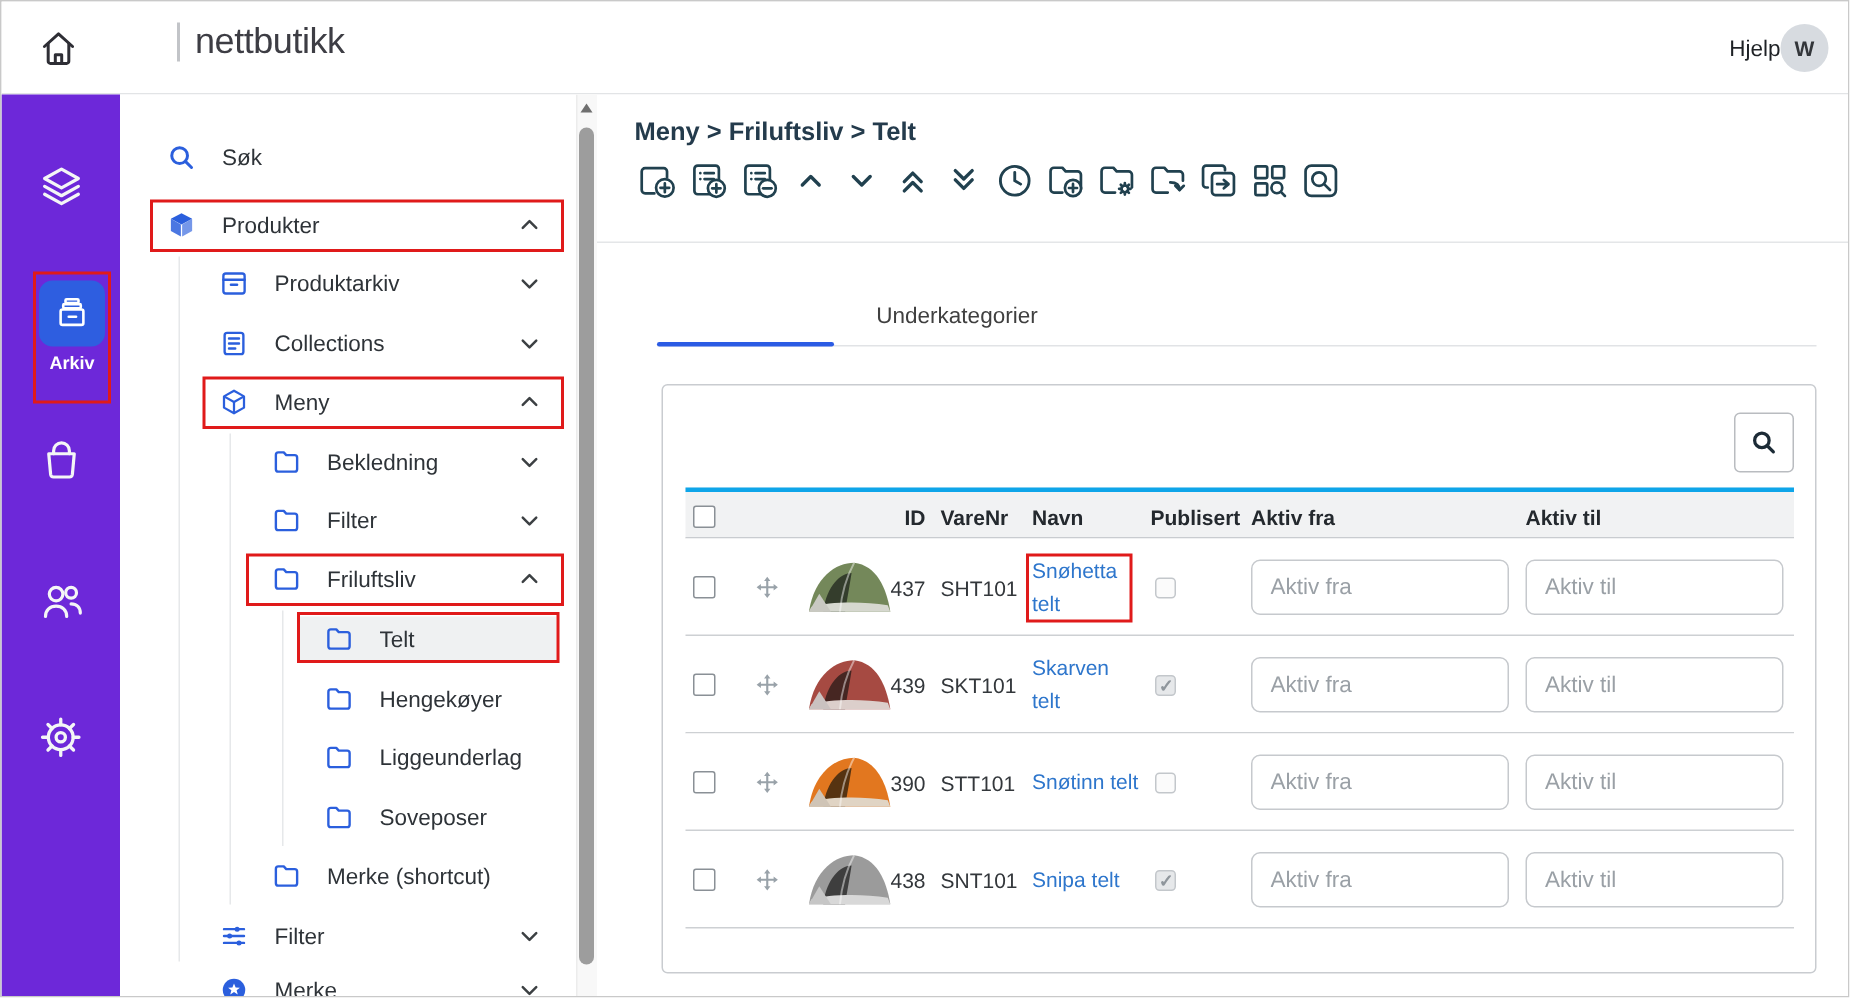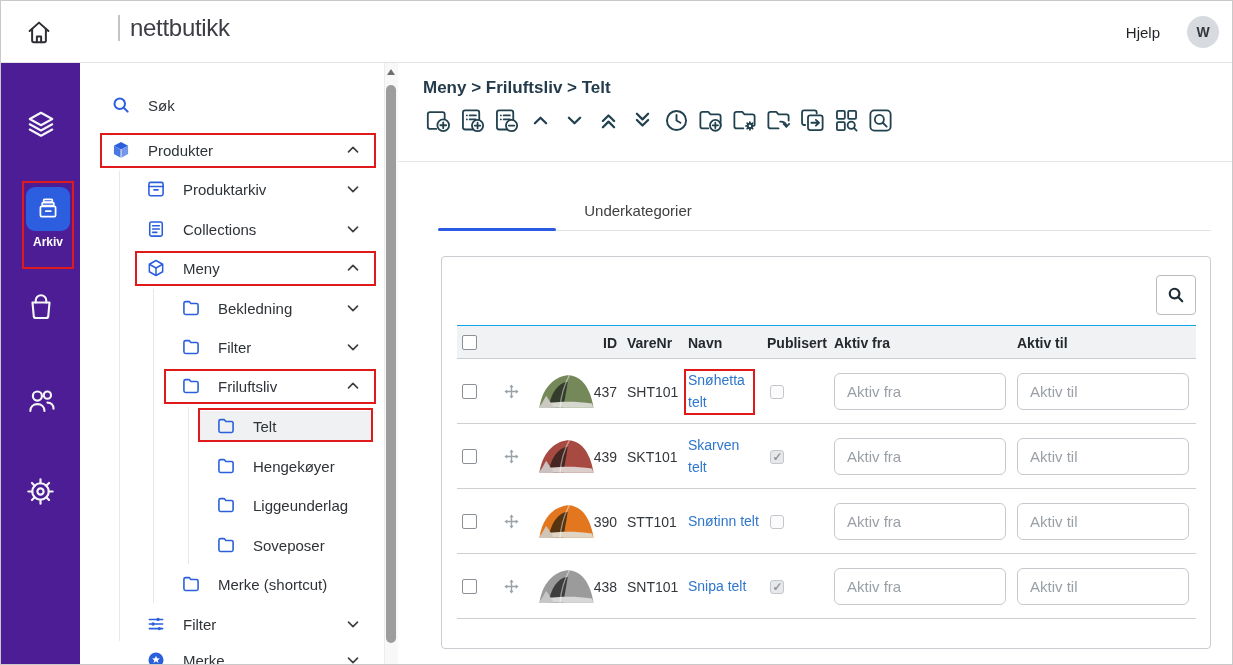--- a/index.html
+++ b/index.html
@@ -6,26 +6,26 @@
   html,body { font-family:"Liberation Sans", sans-serif; background:#fff; }
   .page { position:relative; width:1233px; height:665px; border:1px solid #c9c9c9; background:#fff; overflow:hidden; }
 
   
   .hdr { position:absolute; left:0; top:0; width:100%; height:62px; background:#fff; border-bottom:1px solid #e2e4e6; }
   .home-btn { position:absolute; left:23px; top:16px; width:30px; height:30px; color:#2e2e35; }
   .brand { position:absolute; left:105px; top:13px; display:flex; align-items:center; }
   .brand-main { font-size:28px; font-weight:700; color:#2c2c34; letter-spacing:-0.5px; }
   .brand-sep { width:2px; height:26px; background:#c2c4c8; margin:0 10px 0 12px; }
   .brand-sub { font-size:24px; font-weight:400; color:#3d3d44; letter-spacing:-0.3px; }
-  .hdr-right { position:absolute; right:13px; top:0; height:62px; display:flex; align-items:center; gap:27px; }
+  .hdr-right { position:absolute; right:13px; top:0; height:62px; display:flex; align-items:center; }
   .help-link { font-size:15px; color:#1f2226; cursor:pointer; }
   .avatar { width:32px; height:32px; border-radius:50%; background:#d7dbe0; color:#33363a; font-size:14px; font-weight:700; display:flex; align-items:center; justify-content:center; }
 
   
-  .rail { position:absolute; left:0; top:62px; width:79px; height:603px; background:#4c1d95; }
+  .rail { position:absolute; left:0; top:62px; width:79px; height:603px; background:#6d28d9; }
   .rail-ic { position:absolute; left:0; width:79px; display:flex; justify-content:center; color:#f4f6f6; cursor:pointer; }
   .arkiv-box { position:absolute; left:21px; top:118px; width:52px; height:88px; border:2px solid #e01a1a; }
   .arkiv-btn { position:absolute; left:25px; top:124px; width:44px; height:44px; border-radius:9px; background:#2e5ee0; display:flex; align-items:center; justify-content:center; color:#fff; cursor:pointer; }
   .arkiv-lbl2 { position:absolute; left:0; top:172px; width:94px; text-align:center; }
 
   
   .tree { position:absolute; left:79px; top:62px; width:318px; height:603px; background:#fff; overflow:hidden; }
   .guide { position:absolute; width:1px; background:#e6e8ea; }
   .titem { position:absolute; height:34px; display:flex; align-items:center; cursor:pointer; }
   .ticon { width:20px; height:20px; color:#2b5fdd; flex:0 0 20px; }
@@ -47,21 +47,21 @@
   .tab1 { left:40px; width:118px; color:#3a3e42; font-weight:500; }
   .tab2 { left:178px; width:124px; color:#404040; }
   .tab-line { position:absolute; left:40px; top:167px; width:773px; height:1px; background:#e1e3e6; }
   .tab-ul { position:absolute; left:40px; top:165px; width:118px; height:3px; background:#2b5be4; border-radius:2px; z-index:2; }
 
   .card { position:absolute; left:43px; top:193px; width:770px; height:393px; border:1px solid #c9ccd0; border-radius:4px; background:#fff; }
   .srch-in { position:absolute; left:15px; top:18px; width:697px; height:40px; border:1px solid #b9bcc0; border-radius:4px; font-size:16px; padding:0 14px; color:#333; font-family:"Liberation Sans",sans-serif; }
   .srch-in::placeholder { color:#8d939a; }
   .srch-btn { position:absolute; left:714px; top:18px; width:40px; height:40px; border:1px solid #b9bcc0; border-radius:4px; background:#fff; display:flex; align-items:center; justify-content:center; color:#1c2b36; cursor:pointer; }
 
-  .thead { position:absolute; left:15px; top:68px; width:739px; height:34px; background:#f1f2f3; border-top:1px solid #0ea5e9; border-bottom:1px solid #c9ccd0; }
+  .thead { position:absolute; left:15px; top:68px; width:739px; height:34px; background:#f1f2f3; border-top:3px solid #0ea5e9; border-bottom:1px solid #c9ccd0; }
   .th { position:absolute; top:0; height:34px; display:flex; align-items:center; font-size:14px; font-weight:700; color:#24292e; }
   .trow { position:absolute; left:15px; width:739px; height:65px; border-bottom:1px solid #cdd0d3; background:#fff; }
   .cell { position:absolute; display:flex; align-items:center; height:65px; font-size:14px; color:#33373b; }
   .cb { width:15px; height:15px; border:1.5px solid #8a9096; border-radius:2px; background:#fff; cursor:pointer; }
   .hcb { position:absolute; left:5px; top:9px; }
   .pub { width:14px; height:14px; border:1px solid #c3c7cb; border-radius:3px; background:#fbfbfb; position:relative; }
   .pub.checked { background:#e6e8ea; }
   .pub.checked::after { content:"\2713"; position:absolute; left:1.5px; top:-1px; font-size:12px; font-weight:700; color:#8f969c; }
   .ilink { color:#2e76cc; text-decoration:none; cursor:pointer; line-height:1.55; }
   .navn-wrap { width:68px; }

